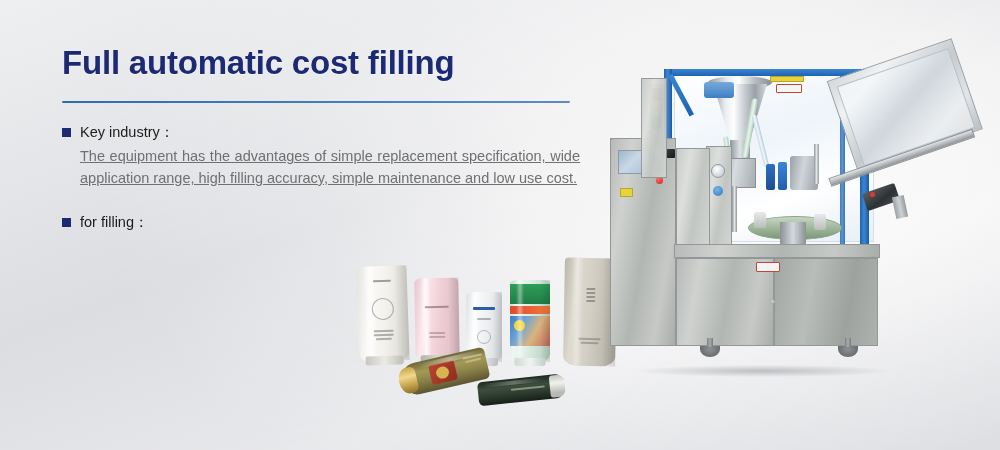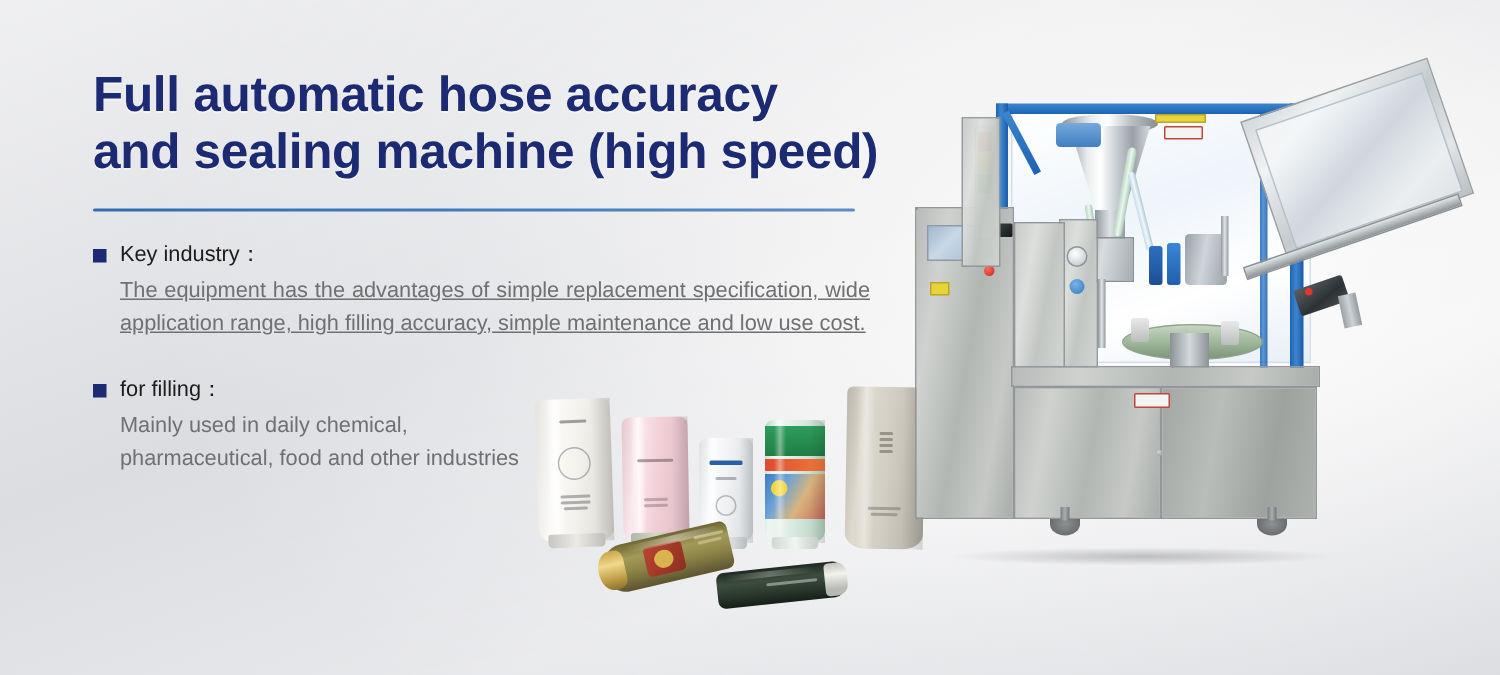--- a/index.html
+++ b/index.html
@@ -165,40 +165,38 @@
 </style>
 </head>
 <body>
 
 <div class="banner">
   <div class="bg-sheen"></div>
 
   <div class="text-col">
 
     <h1 class="title">
-      <span class="title-line">Full automatic hose accuracy</span>
-      <span class="title-line">and sealing machine (high speed)</span>
+      <span class="title-line">Full automatic cost filling</span>
     </h1>
 
     <div class="divider"></div>
 
     <div class="feature-block">
       <div class="bullet-row">
         <span class="bullet"></span>
         <span class="bullet-label">Key industry：</span>
       </div>
       <p class="feature-body justify">The equipment has the advantages of simple replacement specification, wide application range, high filling accuracy, simple maintenance and low use cost.</p>
     </div>
 
     <div class="feature-block second">
       <div class="bullet-row">
         <span class="bullet"></span>
         <span class="bullet-label">for filling：</span>
       </div>
-      <p class="feature-body narrow">Mainly used in daily chemical, pharmaceutical, food and other industries</p>
     </div>
   </div>
 
   <div class="tubes">
 
     <div class="tube" style="left:6px; top:14px; width:50px; height:95px; transform:rotate(-2deg);">
       <div class="body" style="background:linear-gradient(95deg,#e4e3de 0%,#fbfaf7 26%,#f3f1ec 55%,#d9d7d1 100%);"></div>
       <div class="gloss"></div>
         <div class="shade"></div>
       <div class="art" style="top:12px;">

